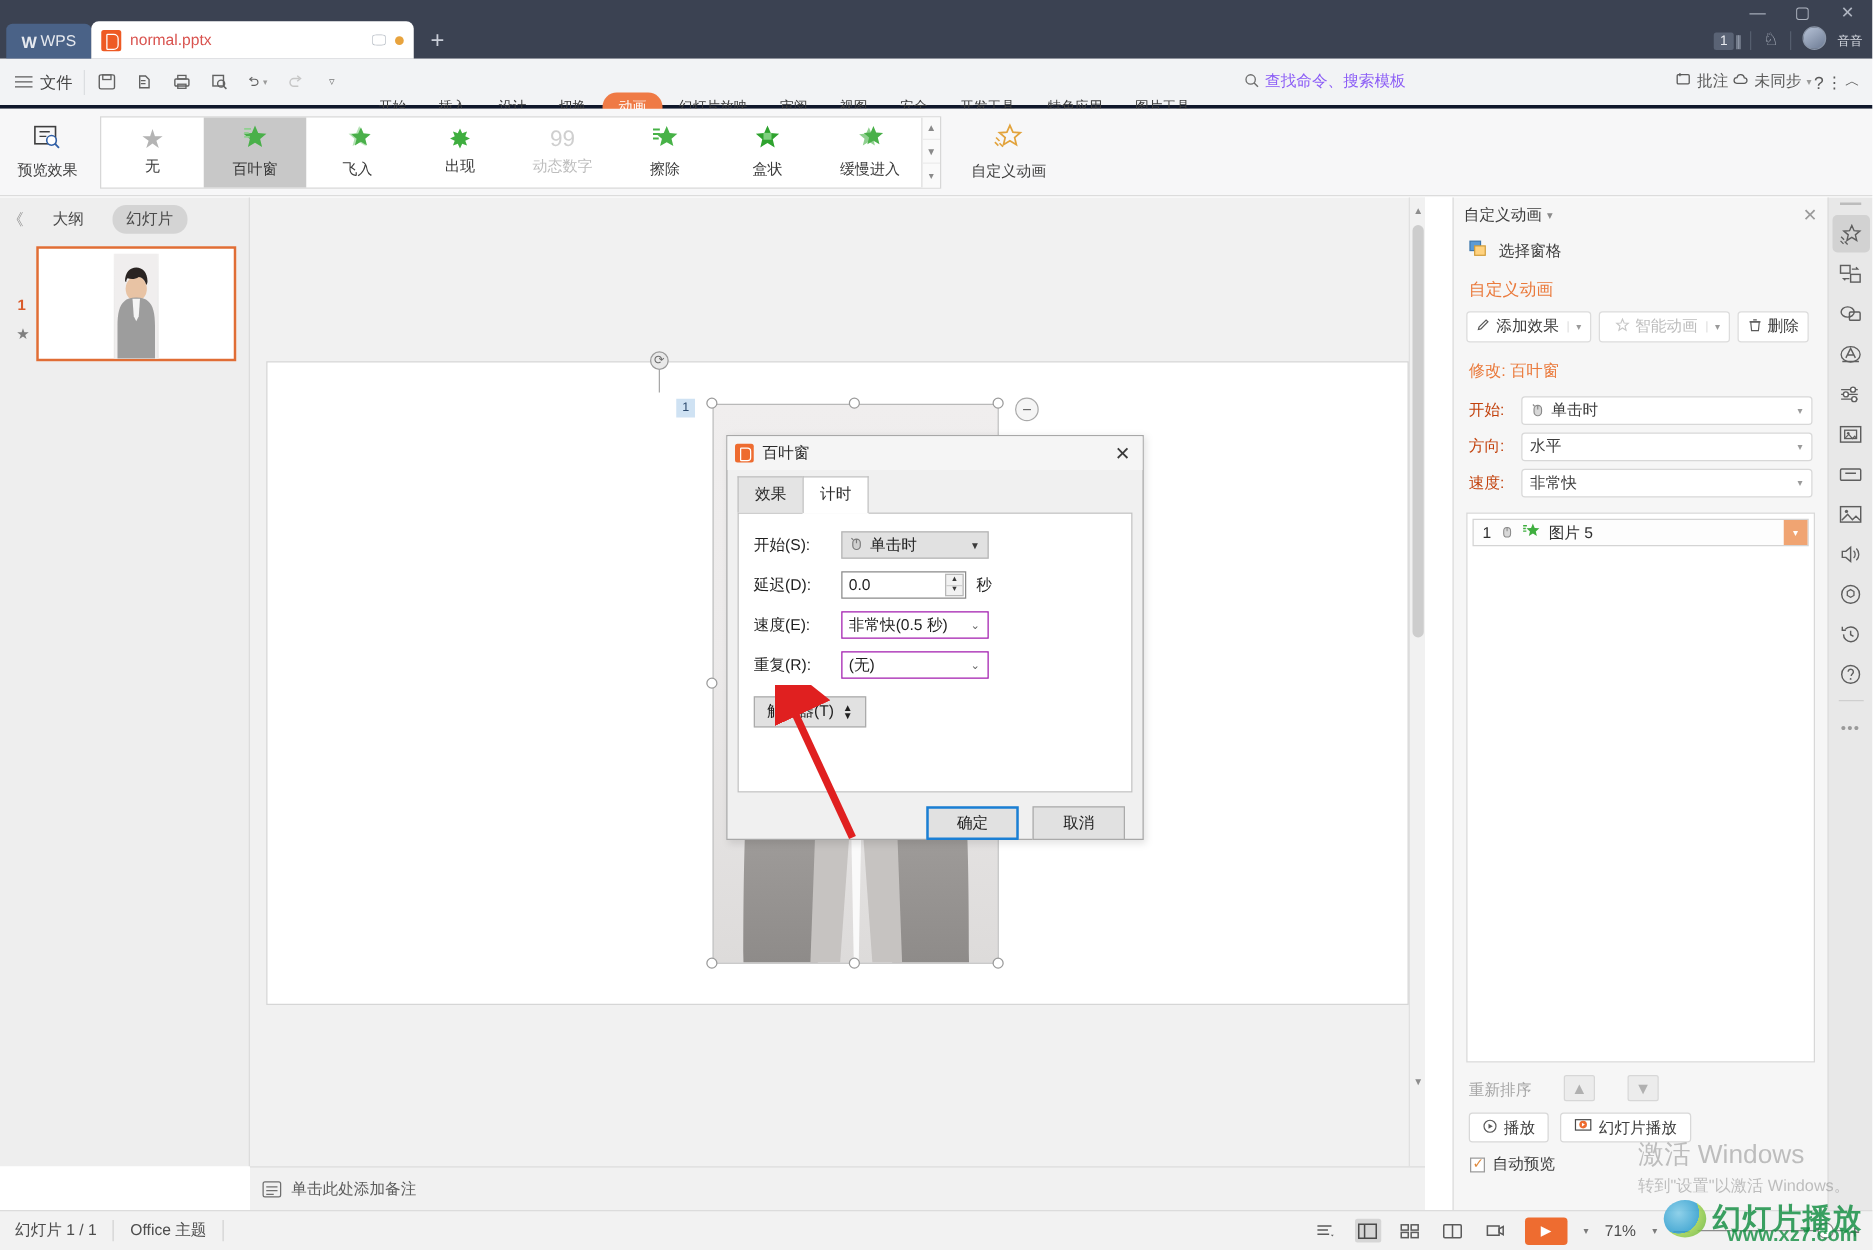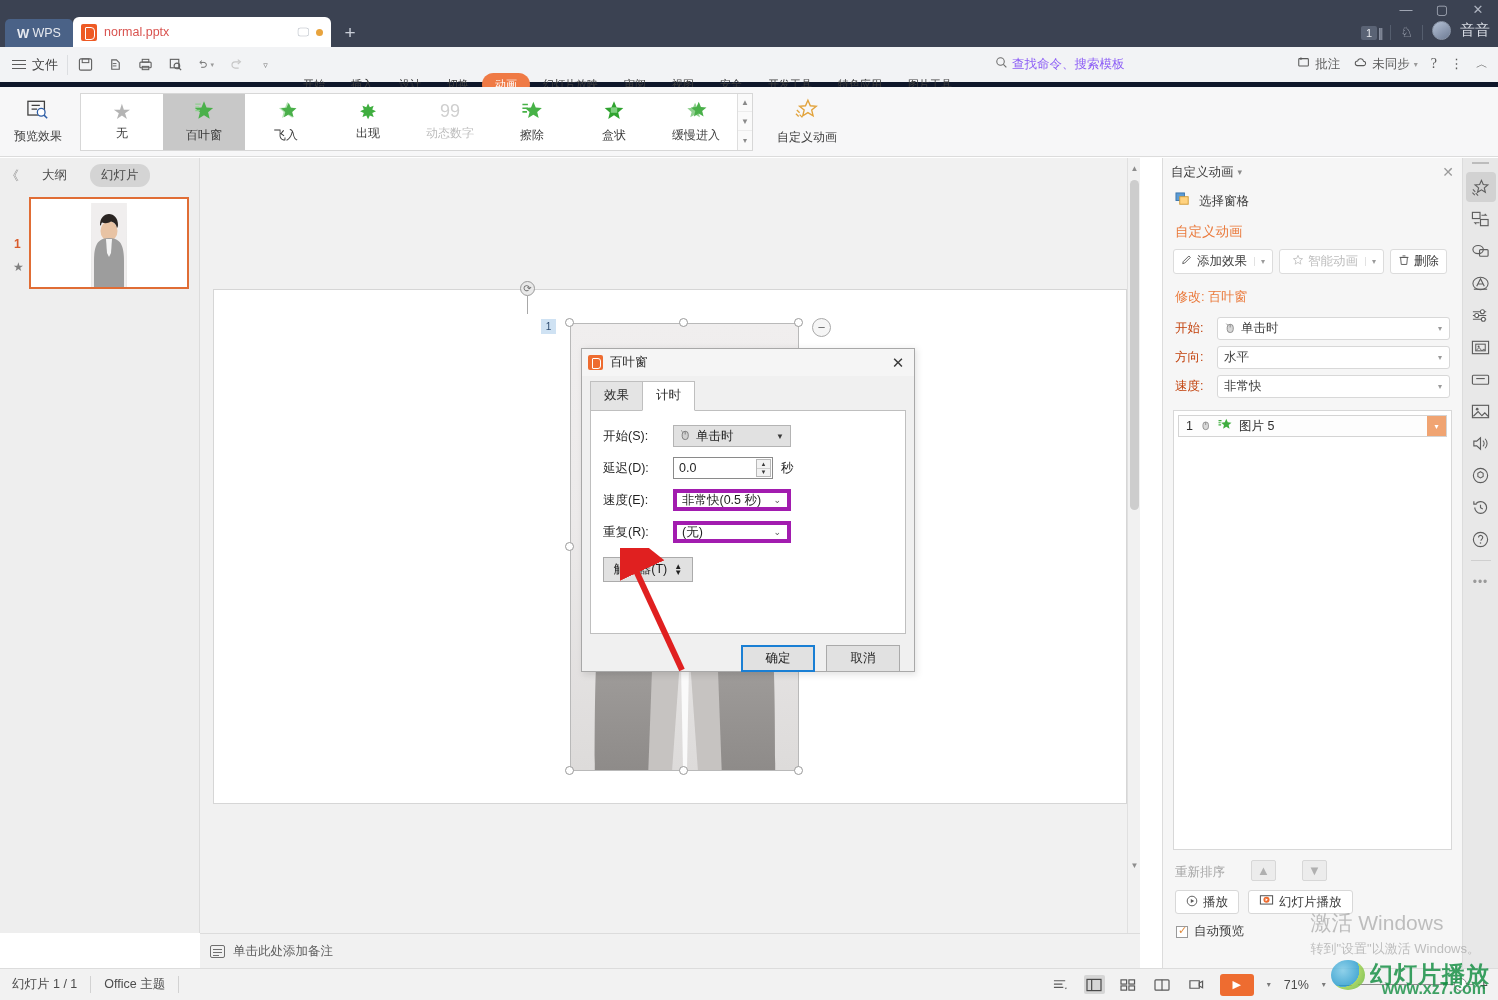--- a/index.html
+++ b/index.html
@@ -53,44 +53,43 @@
   }
   .count-num { background: #5a6375; color: #e8eaef; font-size: 11px; padding: 1px 5px; border-radius: 2px;}
   .count-bars { color:#8d95a5; font-size:12px; letter-spacing:-2px;}
   .vsep { width: 1px; height: 15px; background: #555e6e; }
   .shirt-ic { color: #b7bdc9; font-size: 14px; }
   .avatar {
     width: 19px; height: 19px; border-radius: 50%;
     background: linear-gradient(145deg,#b6c2d6,#6d7b94);
     border: 1px solid #8b96a8;
   }
-  .user-name { color: #d5d9e1; font-size: 15px; }
+  .user-name { color: #d5d9e1; font-size: 10px; }
 
   
   .menubar {
     position: absolute; left: 0; top: 47px; width: 1498px; height: 40px;
     background: #f2f3f5; display: flex; align-items: center;
-    border-bottom: 5px solid #0f172a;
-    font-family: Liberation Serif, serif;
+    border-bottom: 3px solid #0f172a;
   }
   .menu-file { display: flex; align-items: center; gap: 6px; margin-left: 12px; color: #444; font-size: 13px;}
   .hamburger { display:flex; flex-direction: column; gap: 2.5px; }
   .hamburger i { display:block; width: 14px; height: 1.6px; background: #5c5c5c; }
   .mb-sep { width: 1px; height: 20px; background: #dcdee1; margin: 0 9px; }
   .qa-icons { display: flex; align-items: center; gap: 13px; color: #616161; font-size: 14px; }
   .qa-icons .qi { width: 17px; height:17px; display:flex; align-items:center; justify-content:center; }
   .tabs { display: flex; align-items: center; gap: 0px; margin-left: 16px; }
   .tab {
     padding: 4px 13px; font-size: 11px; color: #3d3d3d; border-radius: 12px;
     white-space: nowrap;
     margin-top: 39px;
   }
   .tab.active { background: #ef7a45; color: #fff; }
   .search-box { display:flex; align-items:center; gap:4px; margin-left: 30px; color:#8b5cf6; font-size:12.5px;}
-  .mb-right { position:absolute; right: 10px; display:flex; align-items:flex-start; gap: 13px; color:#5a5a5a; font-size:12.5px;}
+  .mb-right { position:absolute; right: 10px; display:flex; align-items:flex-end; gap: 2px; color:#5a5a5a; font-size:12.5px;}
   .mb-right .mr-item { display:flex; align-items:center; gap:4px; }
 
   
   .ribbon {
     position: absolute; left: 0; top: 87px; width: 1498px; height: 70px;
     background: #f7f7f8; border-bottom: 1px solid #dcdcdc;
     display: flex; align-items: center;
   }
   .rb-preview {
     width: 72px; height: 62px; display: flex; flex-direction: column;
@@ -325,21 +324,21 @@
     position: relative;
   }
   .spin-btns {
     position:absolute; right:1px; top:1px; width:15px; height:18px;
     display:flex; flex-direction:column; border:1px solid #b8b8b8; background:#f2f2f2;
   }
   .spin-btns i { flex:1; display:flex; align-items:center; justify-content:center; font-size:6px; color:#3a3a3a; font-style:normal;}
   .spin-btns i:first-child { border-bottom:1px solid #cfcfcf; }
   .dlg-unit { font-size:12.5px; color:#1f1f1f; margin-left: 8px; }
   .dlg-combo-white {
-    width: 118px; height: 22px; background:#ffffff; border:4px solid #a21caf;
+    width: 118px; height: 22px; background:#ffffff; border:1px solid #a21caf;
     display:flex; align-items:center; padding: 0 5px; font-size:12.5px; color:#1f1f1f;
     position:relative;
   }
   .dlg-combo-white .dd { position:absolute; right:6px; font-size:9px; color:#5a5a5a;}
   .dlg-trigger {
     margin-top: 14px; width: 90px; height: 25px; background:#e1e1e1; border:1px solid #ababab;
     display:flex; align-items:center; justify-content:center; gap:7px;
     font-size:12.5px; color:#1f1f1f;
   }
   .dlg-footer { display:flex; justify-content:flex-end; gap: 11px; padding: 11px 14px 0 0; }

